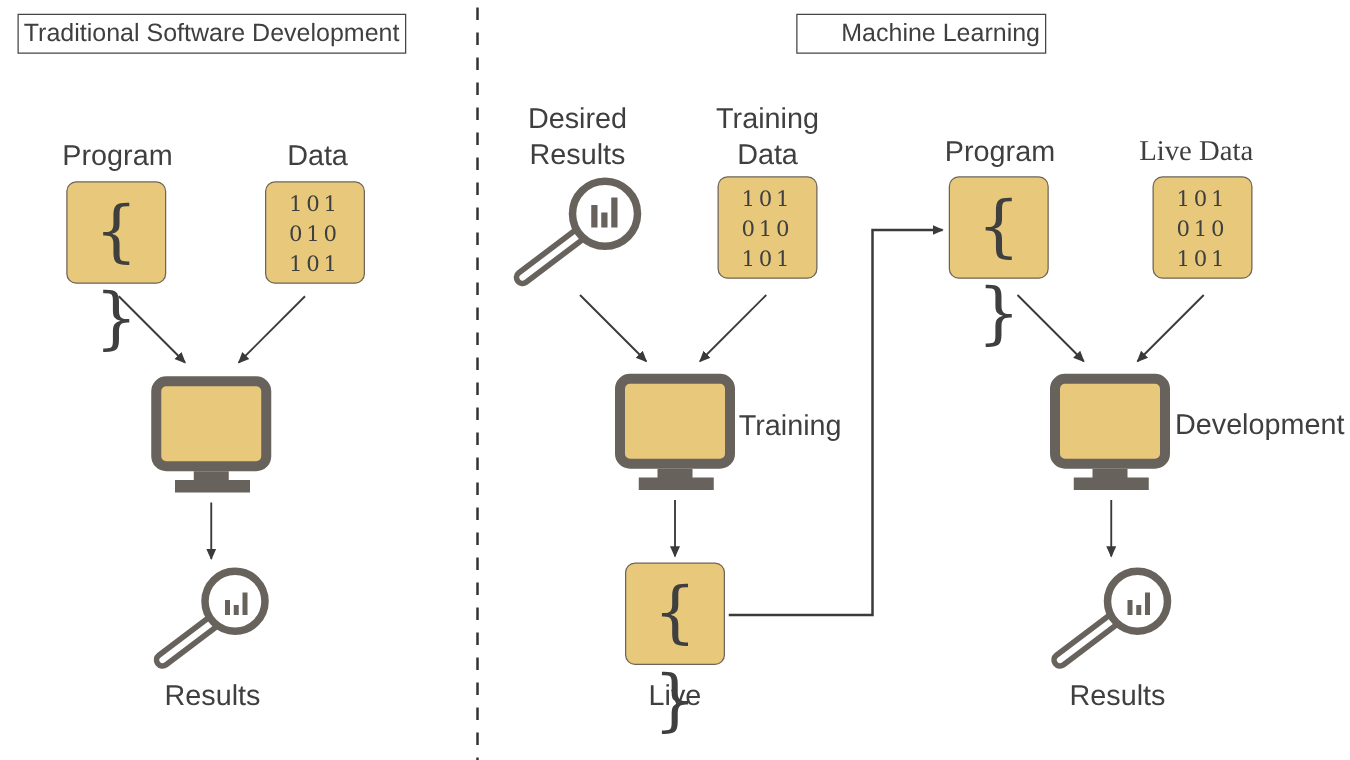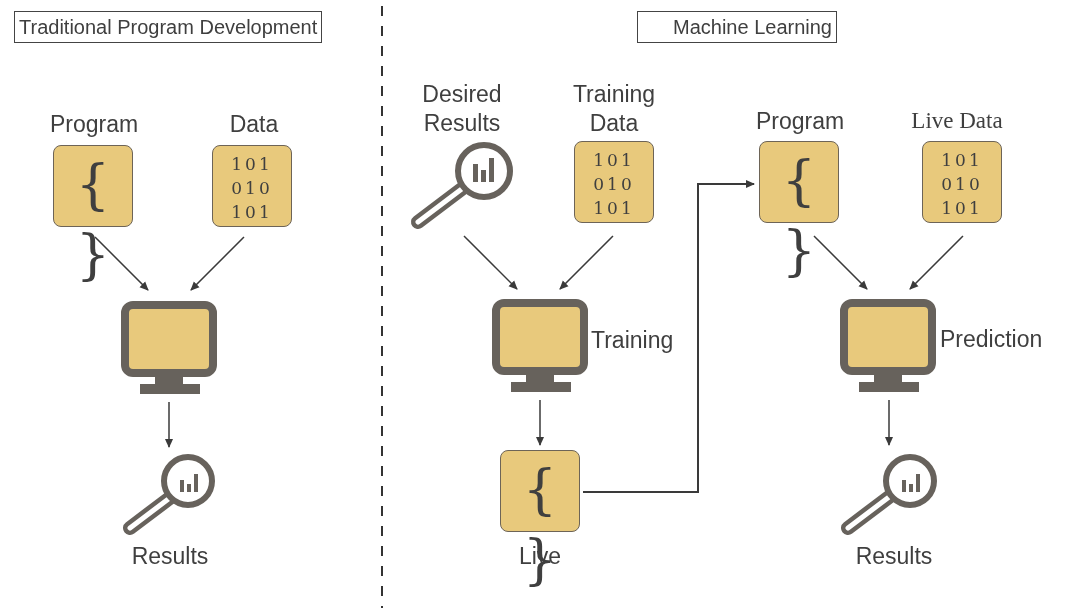--- a/index.html
+++ b/index.html
@@ -79,21 +79,21 @@
   <g transform="translate(838,450)">
     <line x1="10" y1="78" x2="55" y2="44" stroke="#67625c" stroke-width="14" stroke-linecap="round"></line>
     <line x1="10" y1="78" x2="55" y2="44" stroke="#ffffff" stroke-width="5" stroke-linecap="round"></line>
     <circle cx="72" cy="31" r="24" fill="#ffffff" stroke="#67625c" stroke-width="6"></circle>
     <rect x="64" y="30" width="4" height="12" fill="#67625c"></rect>
     <rect x="71" y="34" width="4" height="8" fill="#67625c"></rect>
     <rect x="78" y="24" width="4" height="18" fill="#67625c"></rect>
   </g>
 </svg>
 
-<div class="title-box" style="left:14px;top:11px;">Traditional Program Development</div>
+<div class="title-box" style="left:14px;top:11px;">Traditional Software Development</div>
 <div class="title-box" style="left:637px;top:11px;padding-left:35px;">Machine Learning</div>
 
 <div class="label center" style="left:94px;top:110px;">Program</div>
 <div class="label center" style="left:254px;top:110px;">Data</div>
 <div class="tile" style="left:53px;top:145px;">
   <div class="braces">{ }</div>
 </div>
 <div class="tile" style="left:212px;top:145px;">
   <div class="bits">
     <div>101</div>
@@ -129,14 +129,14 @@
 <div class="tile" style="left:759px;top:141px;">
   <div class="braces">{ }</div>
 </div>
 <div class="tile" style="left:922px;top:141px;">
   <div class="bits">
     <div>101</div>
     <div>010</div>
     <div>101</div>
   </div>
 </div>
-<div class="label" style="left:940px;top:325px;">Prediction</div>
+<div class="label" style="left:940px;top:325px;">Development</div>
 <div class="label center" style="left:894px;top:542px;">Results</div>
 
 </body></html>

